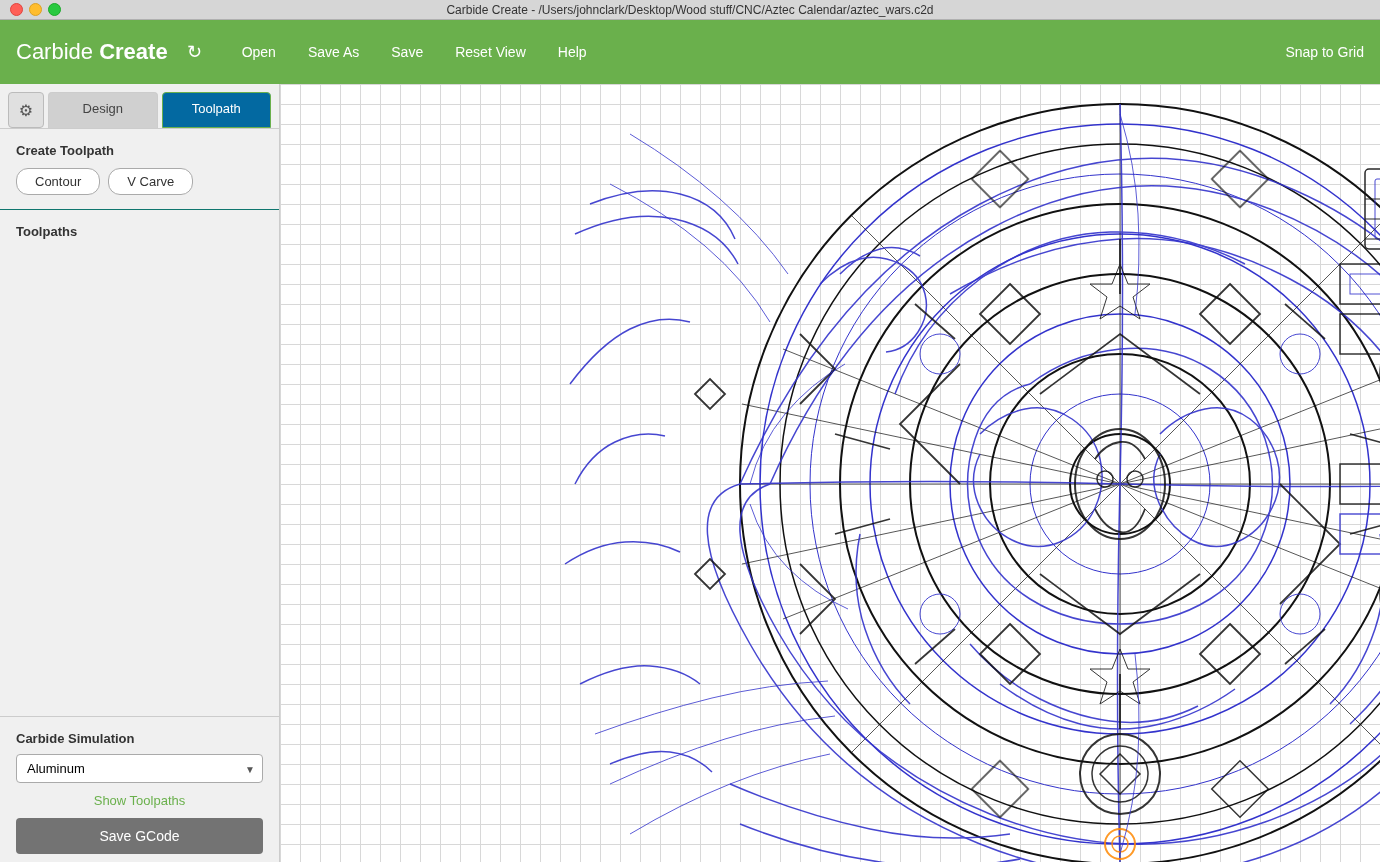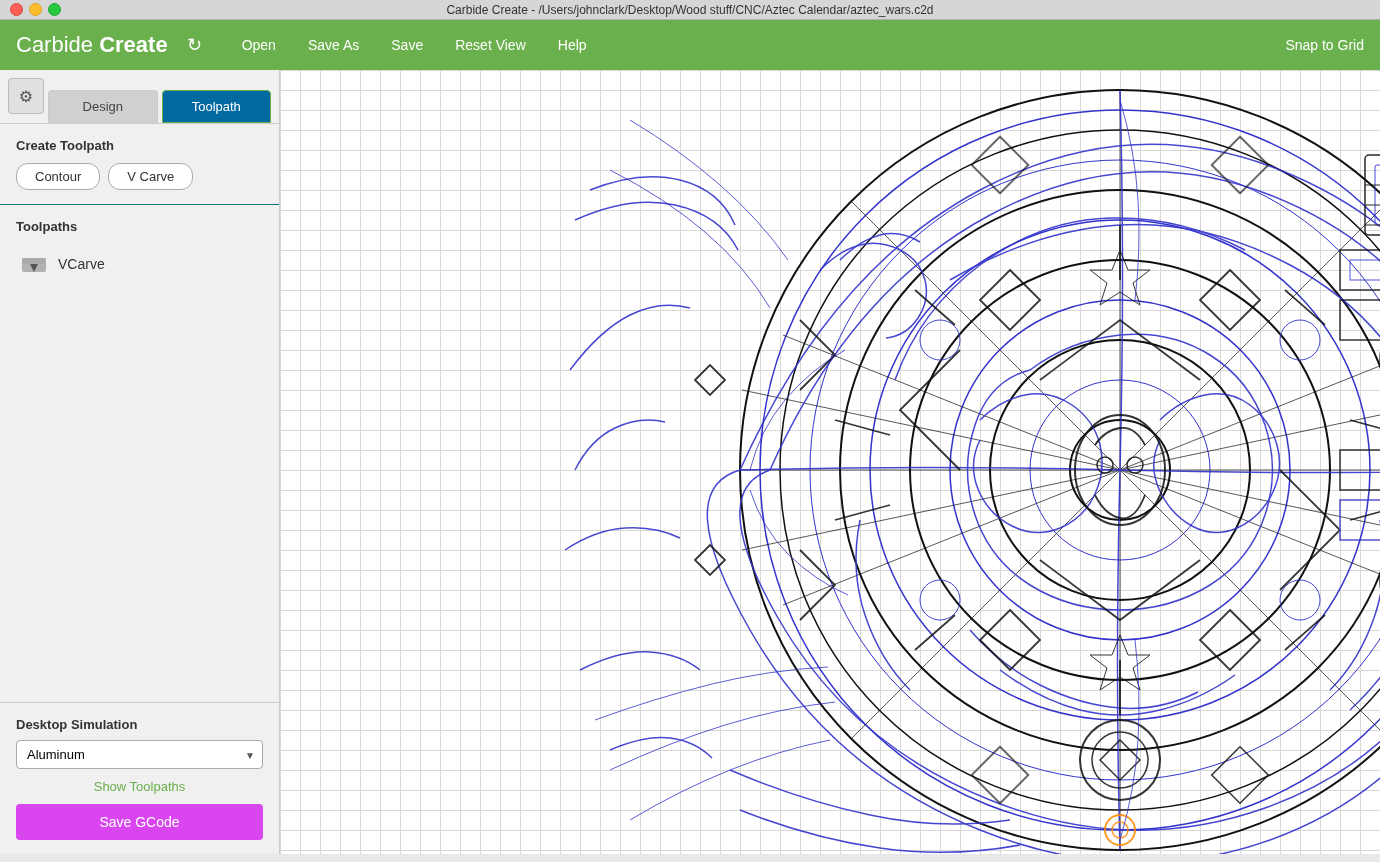--- a/index.html
+++ b/index.html
@@ -26,21 +26,21 @@
       gap: 6px;
       align-items: center;
     }
     .wc { width: 13px; height: 13px; border-radius: 50%; display: inline-block; }
     .wc-close { background: #ff5f57; border: 1px solid #e0443e; }
     .wc-min { background: #ffbd2e; border: 1px solid #dea123; }
     .wc-max { background: #28c940; border: 1px solid #1aab29; }
 
     
     .menubar {
-      height: 50px;
+      height: 64px;
       background: #6ab04c;
       display: flex;
       align-items: center;
       padding: 0 16px;
       gap: 8px;
     }
     .app-title {
       color: white;
       font-size: 22px;
       font-weight: 300;
@@ -99,21 +99,20 @@
     }
     .tab-btn {
       flex: 1;
       padding: 8px 0;
       font-size: 13px;
       font-weight: 500;
       border-radius: 4px 4px 0 0;
       border: 1px solid #ccc;
       cursor: pointer;
       text-align: center;
-      margin-top: 12px;
     }
     .tab-btn.inactive {
       background: #d0d0d0;
       color: #444;
       border-bottom: none;
     }
     .tab-btn.active {
       background: #0369a1;
       color: white;
       border-color: #6ab04c;
@@ -221,21 +220,21 @@
       display: block;
       text-align: center;
       color: #6ab04c;
       font-size: 13px;
       cursor: pointer;
       margin-bottom: 10px;
     }
     .gcode-btn {
       width: 100%;
       padding: 10px;
-      background: #d946ef;
+      background: #737373;
       color: white;
       border: none;
       border-radius: 4px;
       font-size: 14px;
       font-weight: 500;
       cursor: pointer;
     }
 
     
     .canvas-area {
@@ -297,35 +296,24 @@
     <div class="panel-section">
       <div class="section-title">Create Toolpath</div>
       <div class="btn-row">
         <button class="outline-btn">Contour</button>
         <button class="outline-btn">V Carve</button>
       </div>
     </div>
 
     <div class="toolpaths-section">
       <div class="section-title">Toolpaths</div>
-      <div class="toolpath-item">
-        <div class="toolpath-icon">
-
-          <svg width="28" height="28" viewBox="0 0 28 28">
-            <rect x="2" y="8" width="24" height="14" rx="2" fill="#888" opacity="0.6"></rect>
-            <rect x="2" y="8" width="24" height="6" rx="2" fill="#aaa"></rect>
-            <polygon points="10,14 18,14 14,22" fill="#555"></polygon>
-          </svg>
-        </div>
-        <span class="toolpath-label">VCarve</span>
-      </div>
     </div>
 
     <div class="sim-section">
-      <div class="sim-title">Desktop Simulation</div>
+      <div class="sim-title">Carbide Simulation</div>
       <div class="select-wrapper">
         <select class="sim-select">
           <option>Aluminum</option>
           <option>Wood</option>
           <option>MDF</option>
           <option>Foam</option>
         </select>
         <span class="select-arrow">▼</span>
       </div>
       <a class="show-sim-link">Show Toolpaths</a>

